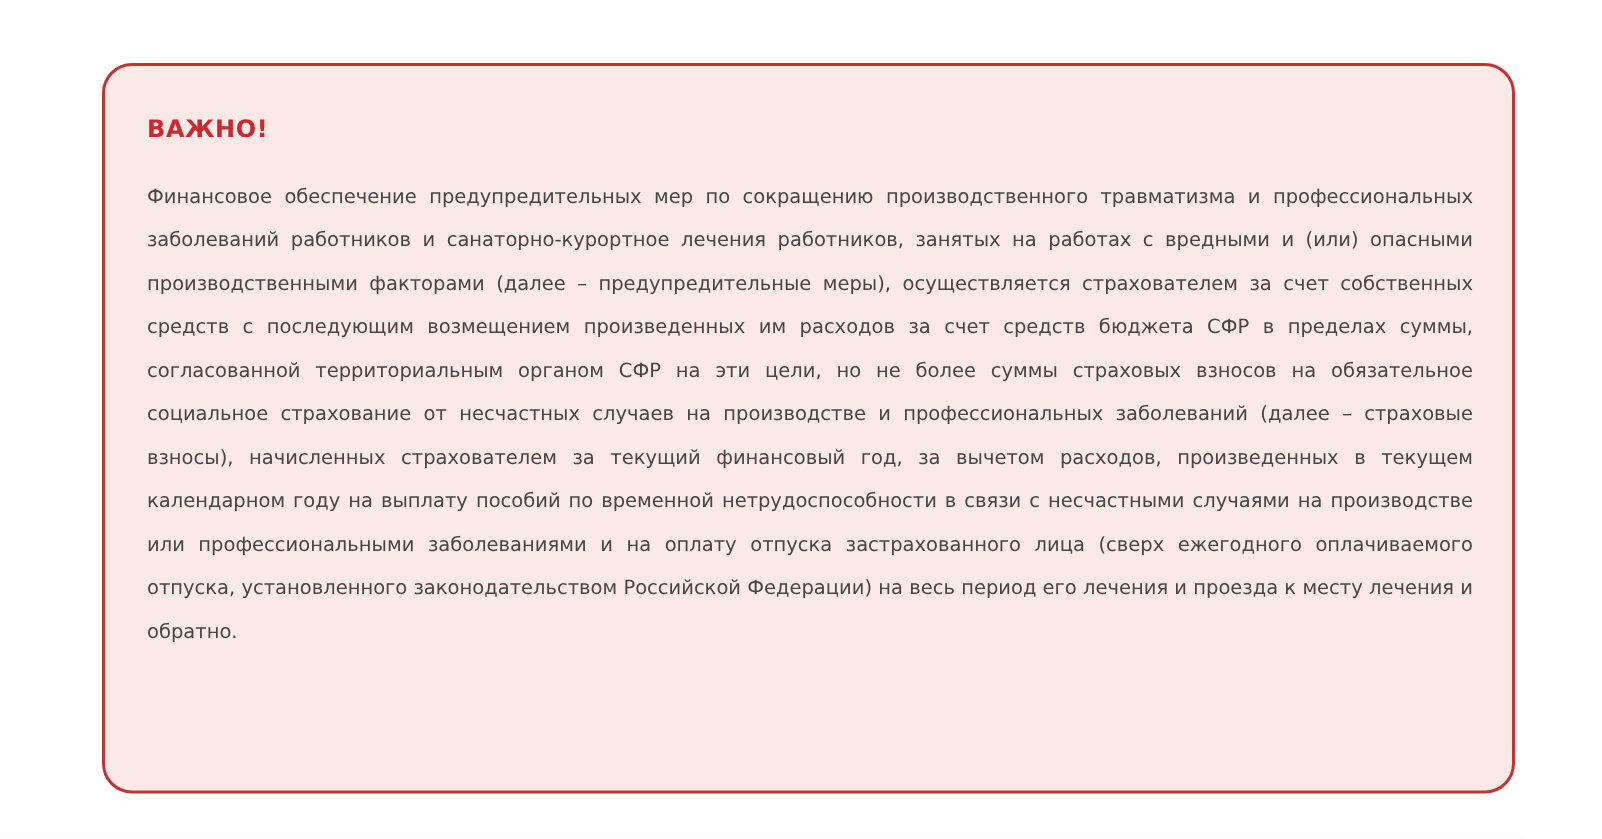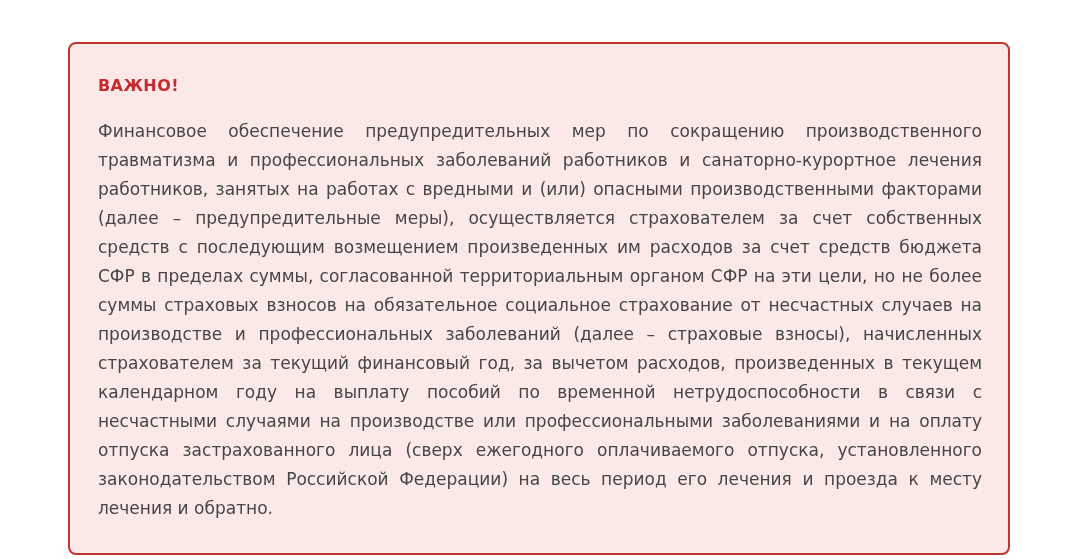--- a/index.html
+++ b/index.html
@@ -13,34 +13,34 @@
   html,body{
     width:1068px;height:559px;
     background:var(--page-bg);
     font-family:"DejaVu Sans","Liberation Sans",sans-serif;
     overflow:hidden;
   }
   .notice-box{
     margin:42px 58px 0 68px;
     background:var(--box-bg);
     border:2px solid var(--box-border);
-    border-radius:8px;
+    border-radius:20px;
     padding:32px 26px 30px 28px;
     min-height:487px;
   }
   .notice-title{
     color:var(--title-color);
     font-weight:bold;
     font-size:16px;
     letter-spacing:0.4px;
     margin-bottom:22px;
   }
   .notice-body{
     color:var(--text-color);
-    font-size:17px;
+    font-size:13px;
     line-height:29px;
     text-align:justify;
   }
 </style>
 </head>
 <body>
 
 <div class="notice-box">
   <div class="notice-title">ВАЖНО!</div>
   <p class="notice-body">Финансовое обеспечение предупредительных мер по сокращению производственного травматизма и профессиональных заболеваний работников и санаторно-курортное лечения работников, занятых на работах с вредными и (или) опасными производственными факторами (далее – предупредительные меры), осуществляется страхователем за счет собственных средств с последующим возмещением произведенных им расходов за счет средств бюджета СФР в пределах суммы, согласованной территориальным органом СФР на эти цели, но не более суммы страховых взносов на обязательное социальное страхование от несчастных случаев на производстве и профессиональных заболеваний (далее – страховые взносы), начисленных страхователем за текущий финансовый год, за вычетом расходов, произведенных в текущем календарном году на выплату пособий по временной нетрудоспособности в связи с несчастными случаями на производстве или профессиональными заболеваниями и на оплату отпуска застрахованного лица (сверх ежегодного оплачиваемого отпуска, установленного законодательством Российской Федерации) на весь период его лечения и проезда к месту лечения и обратно.</p>

